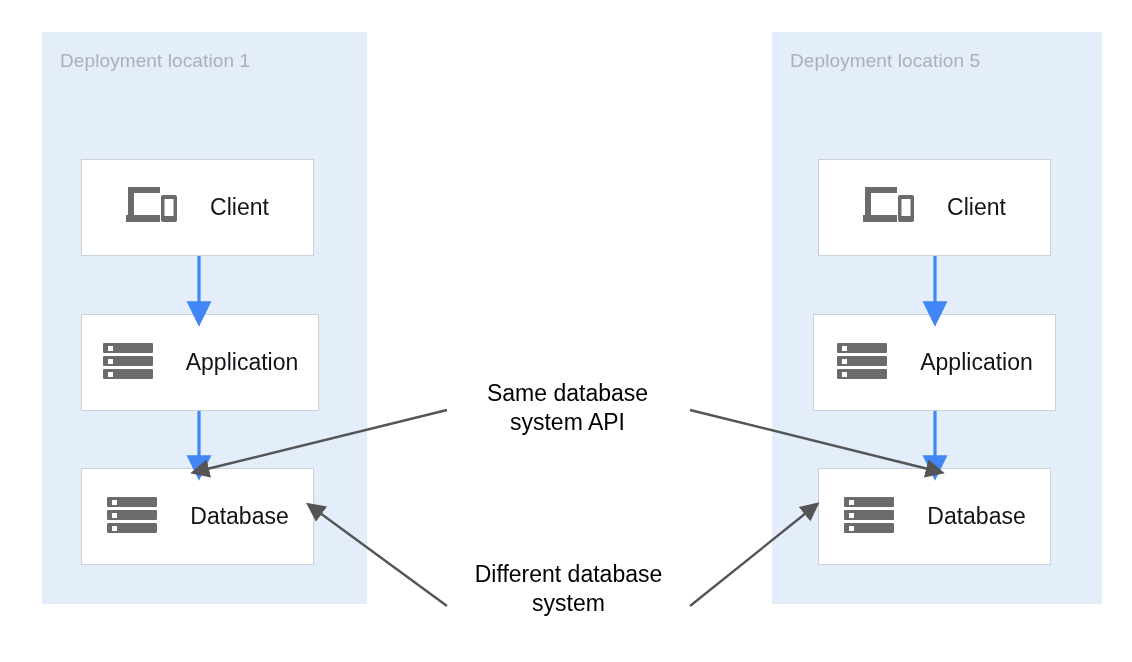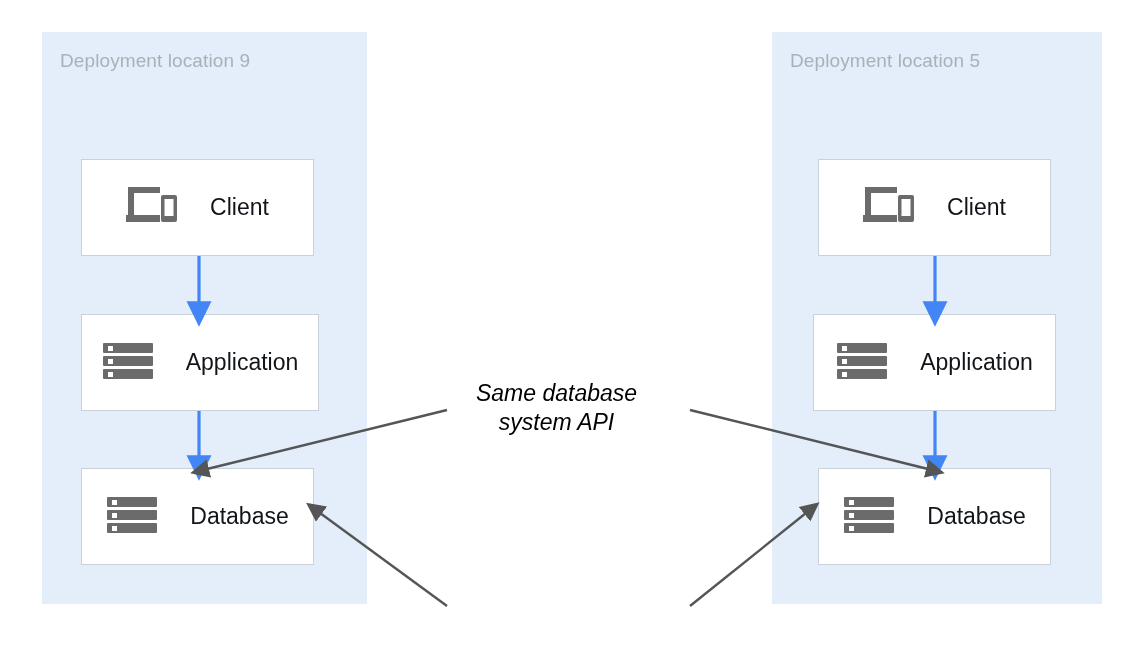--- a/index.html
+++ b/index.html
@@ -75,21 +75,21 @@
     line-height: 1.28;
     white-space: pre-line;
   }
 </style>
 </head>
 <body>
 
 <div id="canvas">
 
   <div class="panel" style="left:42px; top:32px; width:325px; height:572px;">
-    <div class="panel-title">Deployment location 9</div>
+    <div class="panel-title">Deployment location 1</div>
   </div>
 
   <div class="node" style="left:81px; top:159px; width:233px; height:97px;">
     <span class="node-icon">
       <svg width="52" height="44" viewBox="0 0 52 44" aria-hidden="true">
         <g fill="#6b6b6b">
           <rect x="2" y="3" width="32" height="6"></rect>
           <rect x="2" y="3" width="6" height="28"></rect>
           <rect x="0" y="31" width="34" height="7"></rect>
           <rect x="35" y="11" width="16" height="27" rx="2"></rect>
@@ -211,17 +211,19 @@
 
     <line x1="447" y1="410" x2="207" y2="469" stroke="#555555" stroke-width="2.4" marker-end="url(#gray-head)"></line>
 
     <line x1="690" y1="410" x2="928" y2="469" stroke="#555555" stroke-width="2.4" marker-end="url(#gray-head)"></line>
 
     <line x1="447" y1="606" x2="320" y2="513" stroke="#555555" stroke-width="2.4" marker-end="url(#gray-head)"></line>
 
     <line x1="690" y1="606" x2="806" y2="513" stroke="#555555" stroke-width="2.4" marker-end="url(#gray-head)"></line>
   </svg>
 
-  <div class="annotation" style="left:434px; top:379px; width:245px;font-style:italic;">Same database
+  <div class="annotation" style="left:445px; top:379px; width:245px;">Same database
 system API</div>
 
+  <div class="annotation" style="left:441px; top:560px; width:255px;">Different database
+system</div>
 
 </div>
 
 </body></html>

